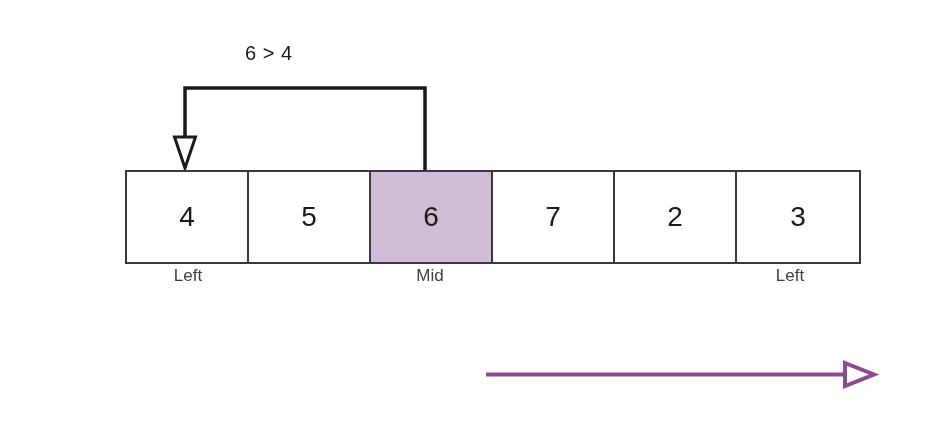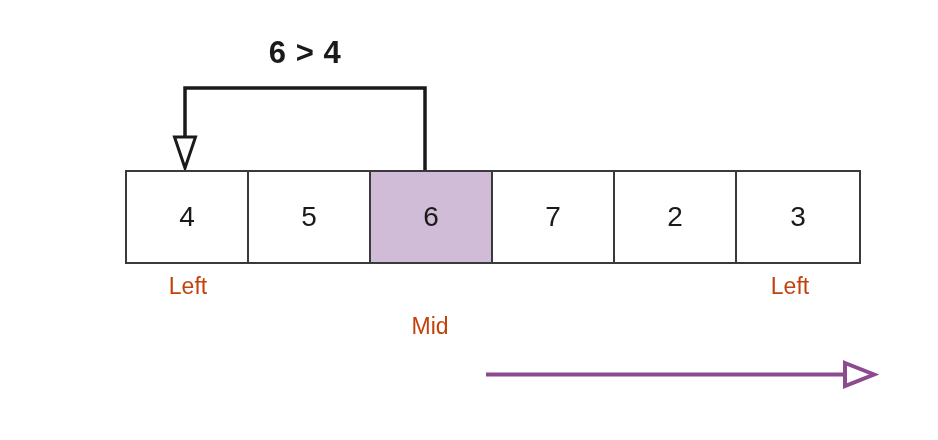--- a/index.html
+++ b/index.html
@@ -28,27 +28,25 @@
     top: 0;
     width: 938px;
     height: 440px;
     overflow: visible;
   }
   .comparison-label {
     position: absolute;
     left: 245px;
     top: 38px;
     width: 120px;
-    text-align: center;
-    font-size: 31px;
+    font-size: 20px;
     line-height: 30px;
     letter-spacing: 0.5px;
     color: #1a1a1a;
     white-space: nowrap;
-    font-weight: bold;
   }
   .array-row {
     position: absolute;
     left: 125px;
     top: 170px;
     height: 94px;
     display: flex;
     border: 2px solid #3a3a3a;
     box-sizing: border-box;
     background: #ffffff;
@@ -66,30 +64,30 @@
     background: #ffffff;
   }
   .array-cell:last-child {
     border-right: none;
   }
   .array-cell.highlight {
     background: #d0bcd6;
   }
   .pointer-label {
     position: absolute;
-    top: 272px;
+    top: 262px;
     width: 160px;
     text-align: center;
-    font-size: 23px;
+    font-size: 17px;
     line-height: 28px;
-    color: #c2410c;
+    color: #404040;
     white-space: nowrap;
   }
   .pointer-left   { left: 108px; }
-  .pointer-mid    { left: 350px; margin-top: 40px; }
+  .pointer-mid    { left: 350px; }
   .pointer-right  { left: 710px; }
 </style>
 </head>
 <body>
 
 <div id="diagram-root">
 
   <div class="comparison-label">6 &gt; 4</div>
 
   <svg class="layer" viewBox="0 0 938 440">

